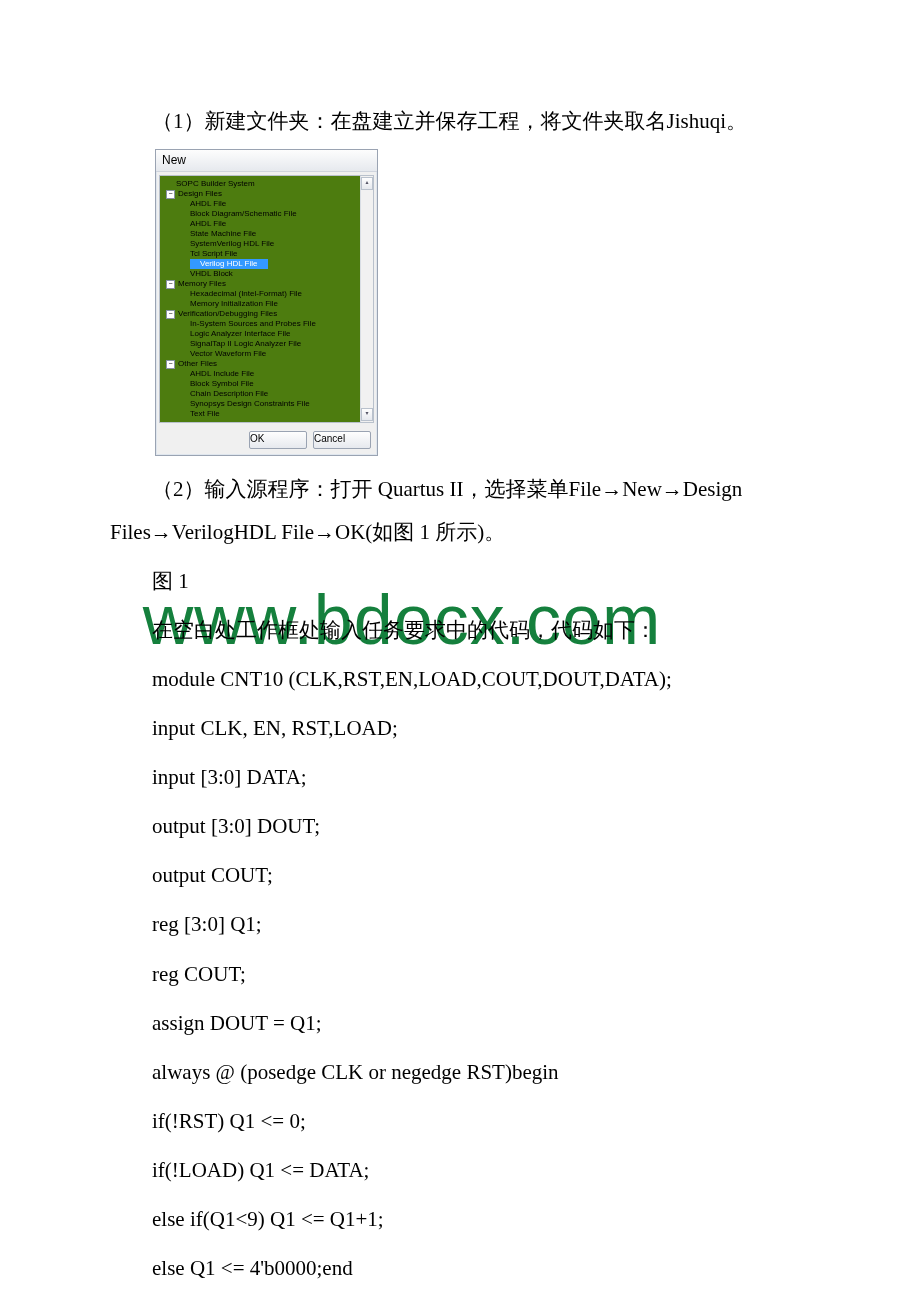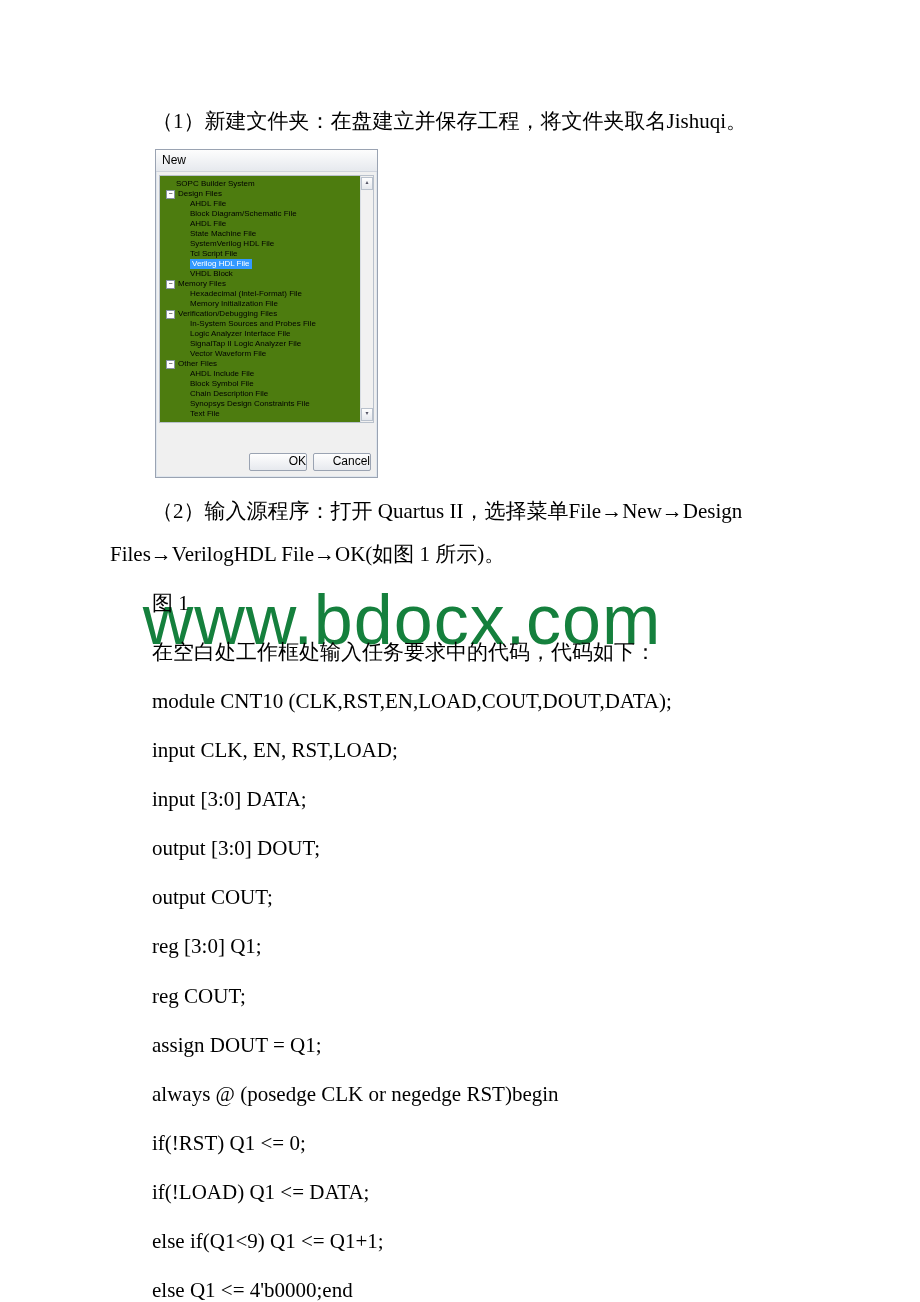--- a/index.html
+++ b/index.html
@@ -95,21 +95,21 @@
     padding-left: 0;
     color: #000;
   }
   .ti-l1 { padding-left: 0px; }
   .ti-l2 { padding-left: 10px; }
   .ti-l3 { padding-left: 24px; }
   .selected {
     background: #3399ff;
     color: #fff;
     display: inline-block;
-    padding: 0 2px;
+    padding: 0 10px;
   }
   .expand {
     display: inline-block;
     width: 7px; height: 7px;
     border: 1px solid #8892a0;
     line-height: 6px;
     font-size: 7px;
     text-align: center;
     margin-right: 3px;
     background: #fff;
@@ -119,25 +119,24 @@
     display: flex;
     justify-content: flex-end;
     gap: 6px;
     padding: 5px 6px 6px 6px;
   }
   .dlg-btn {
     width: 56px;
     height: 16px;
     background: linear-gradient(#fefefe,#e6e9ee);
     border: 1px solid #9aa3b2;
-    font-size: 12px;
+    font-size: 10px;
     line-height: 14px;
-    text-align: right;
+    text-align: left;
     border-radius: 2px;
-    margin-top: 22px;
   }
 </style>
 </head>
 <body>
 
 <div class="watermark">www.bdocx.com</div>
 
 <div class="page content">
 
   <p class="para">（1）新建文件夹：在盘建立并保存工程，将文件夹取名Jishuqi。</p>

